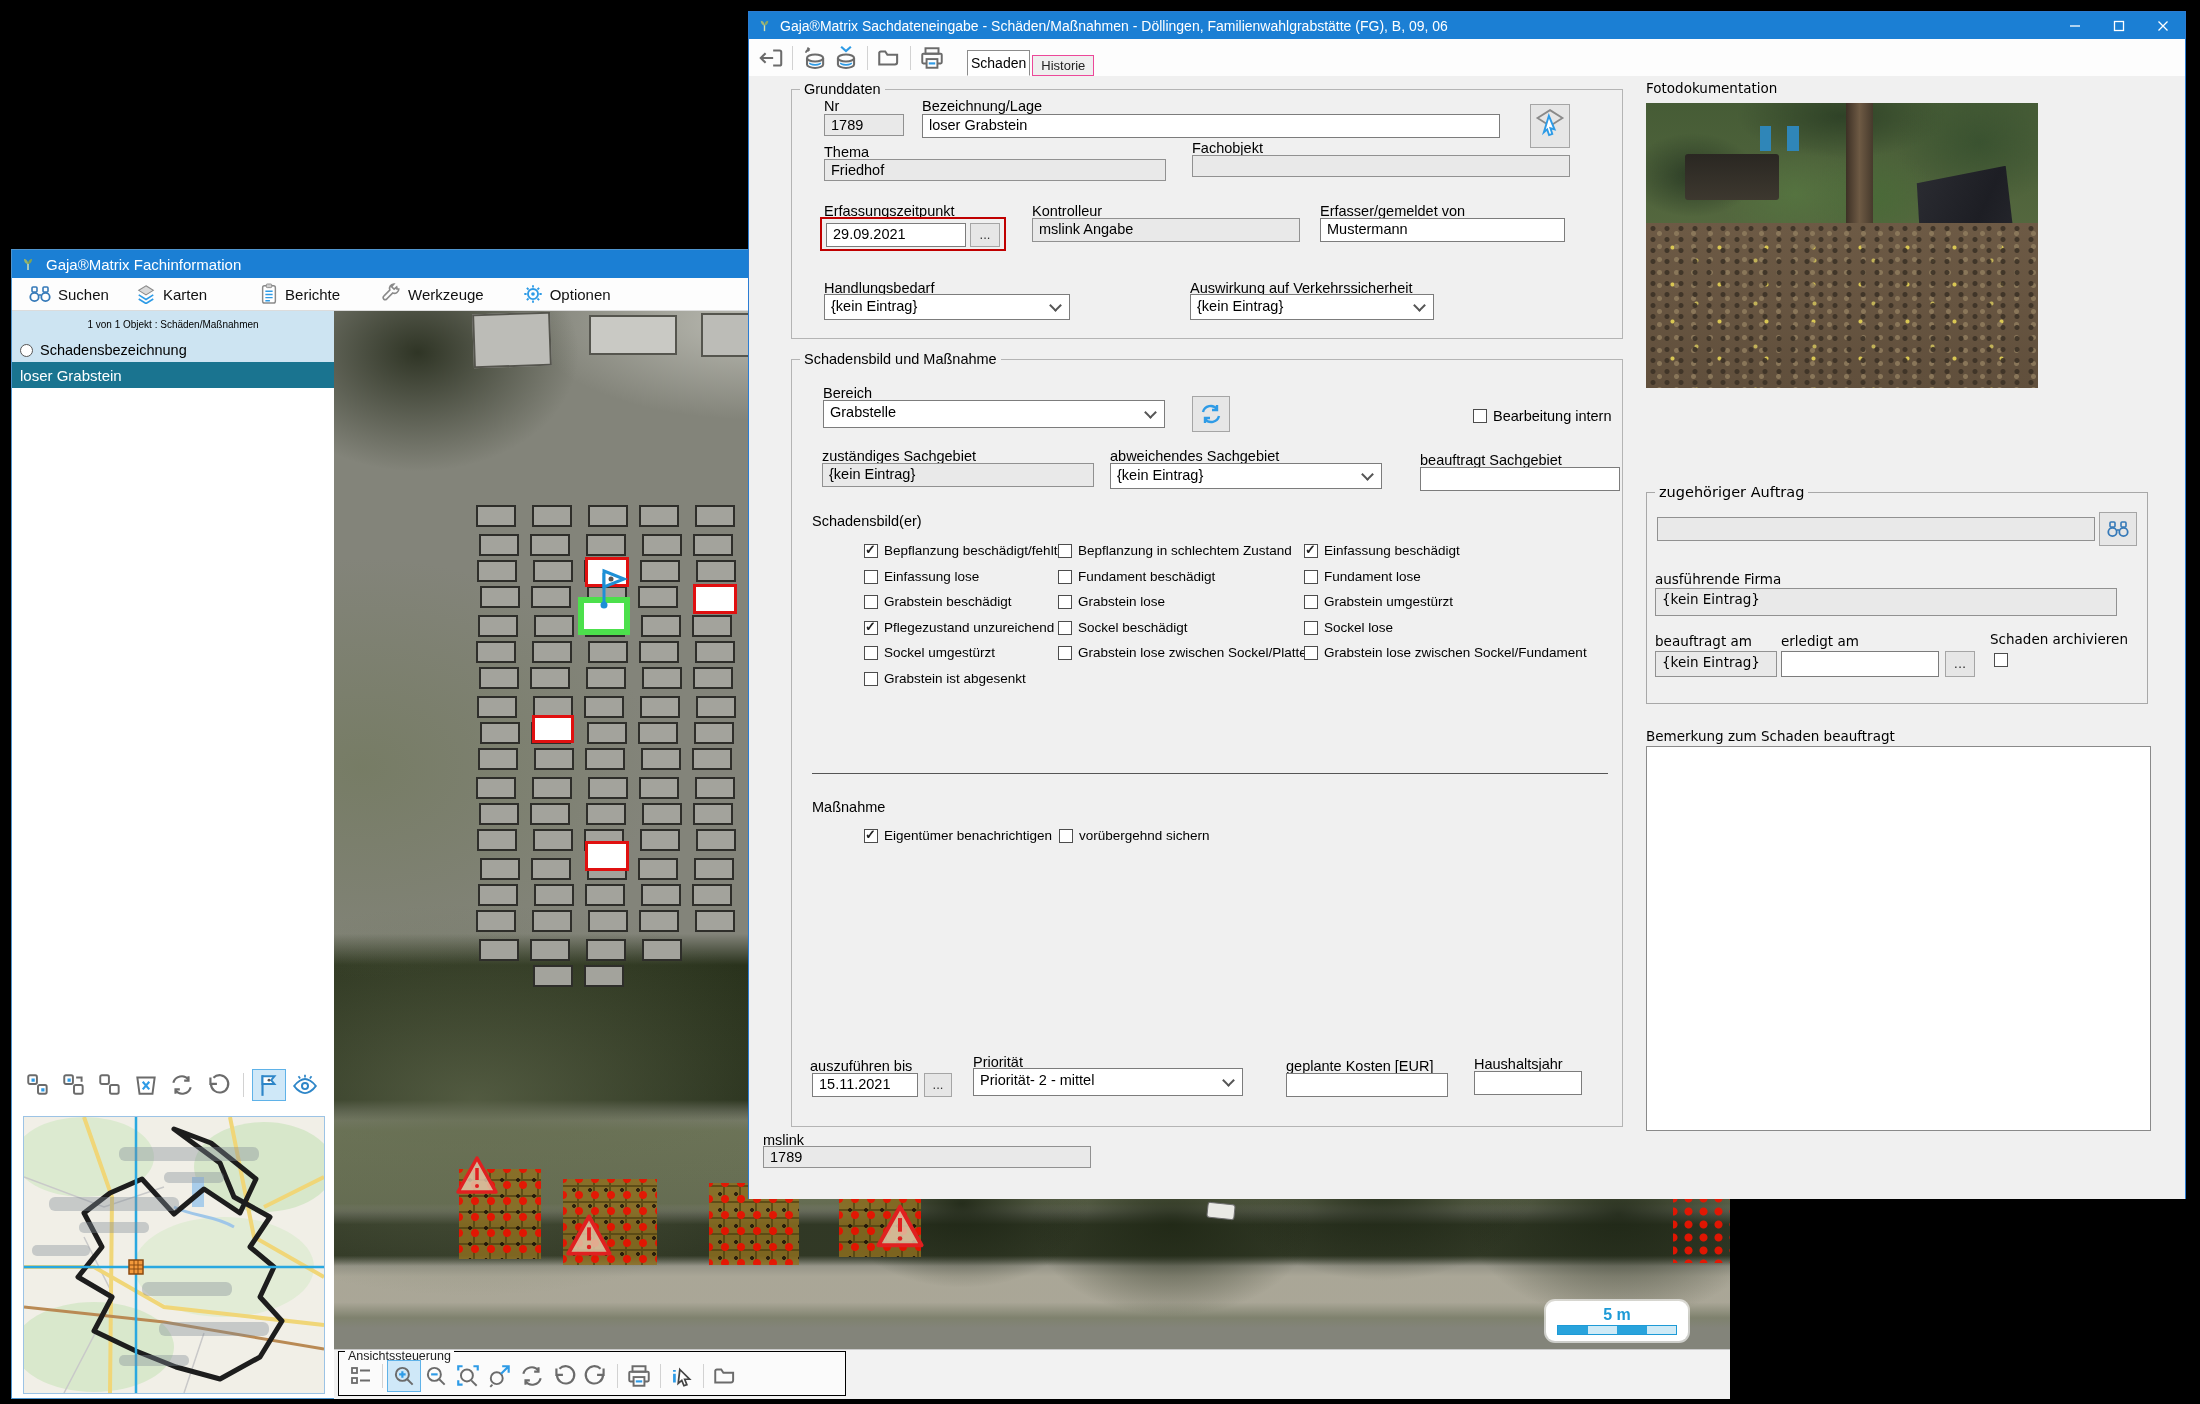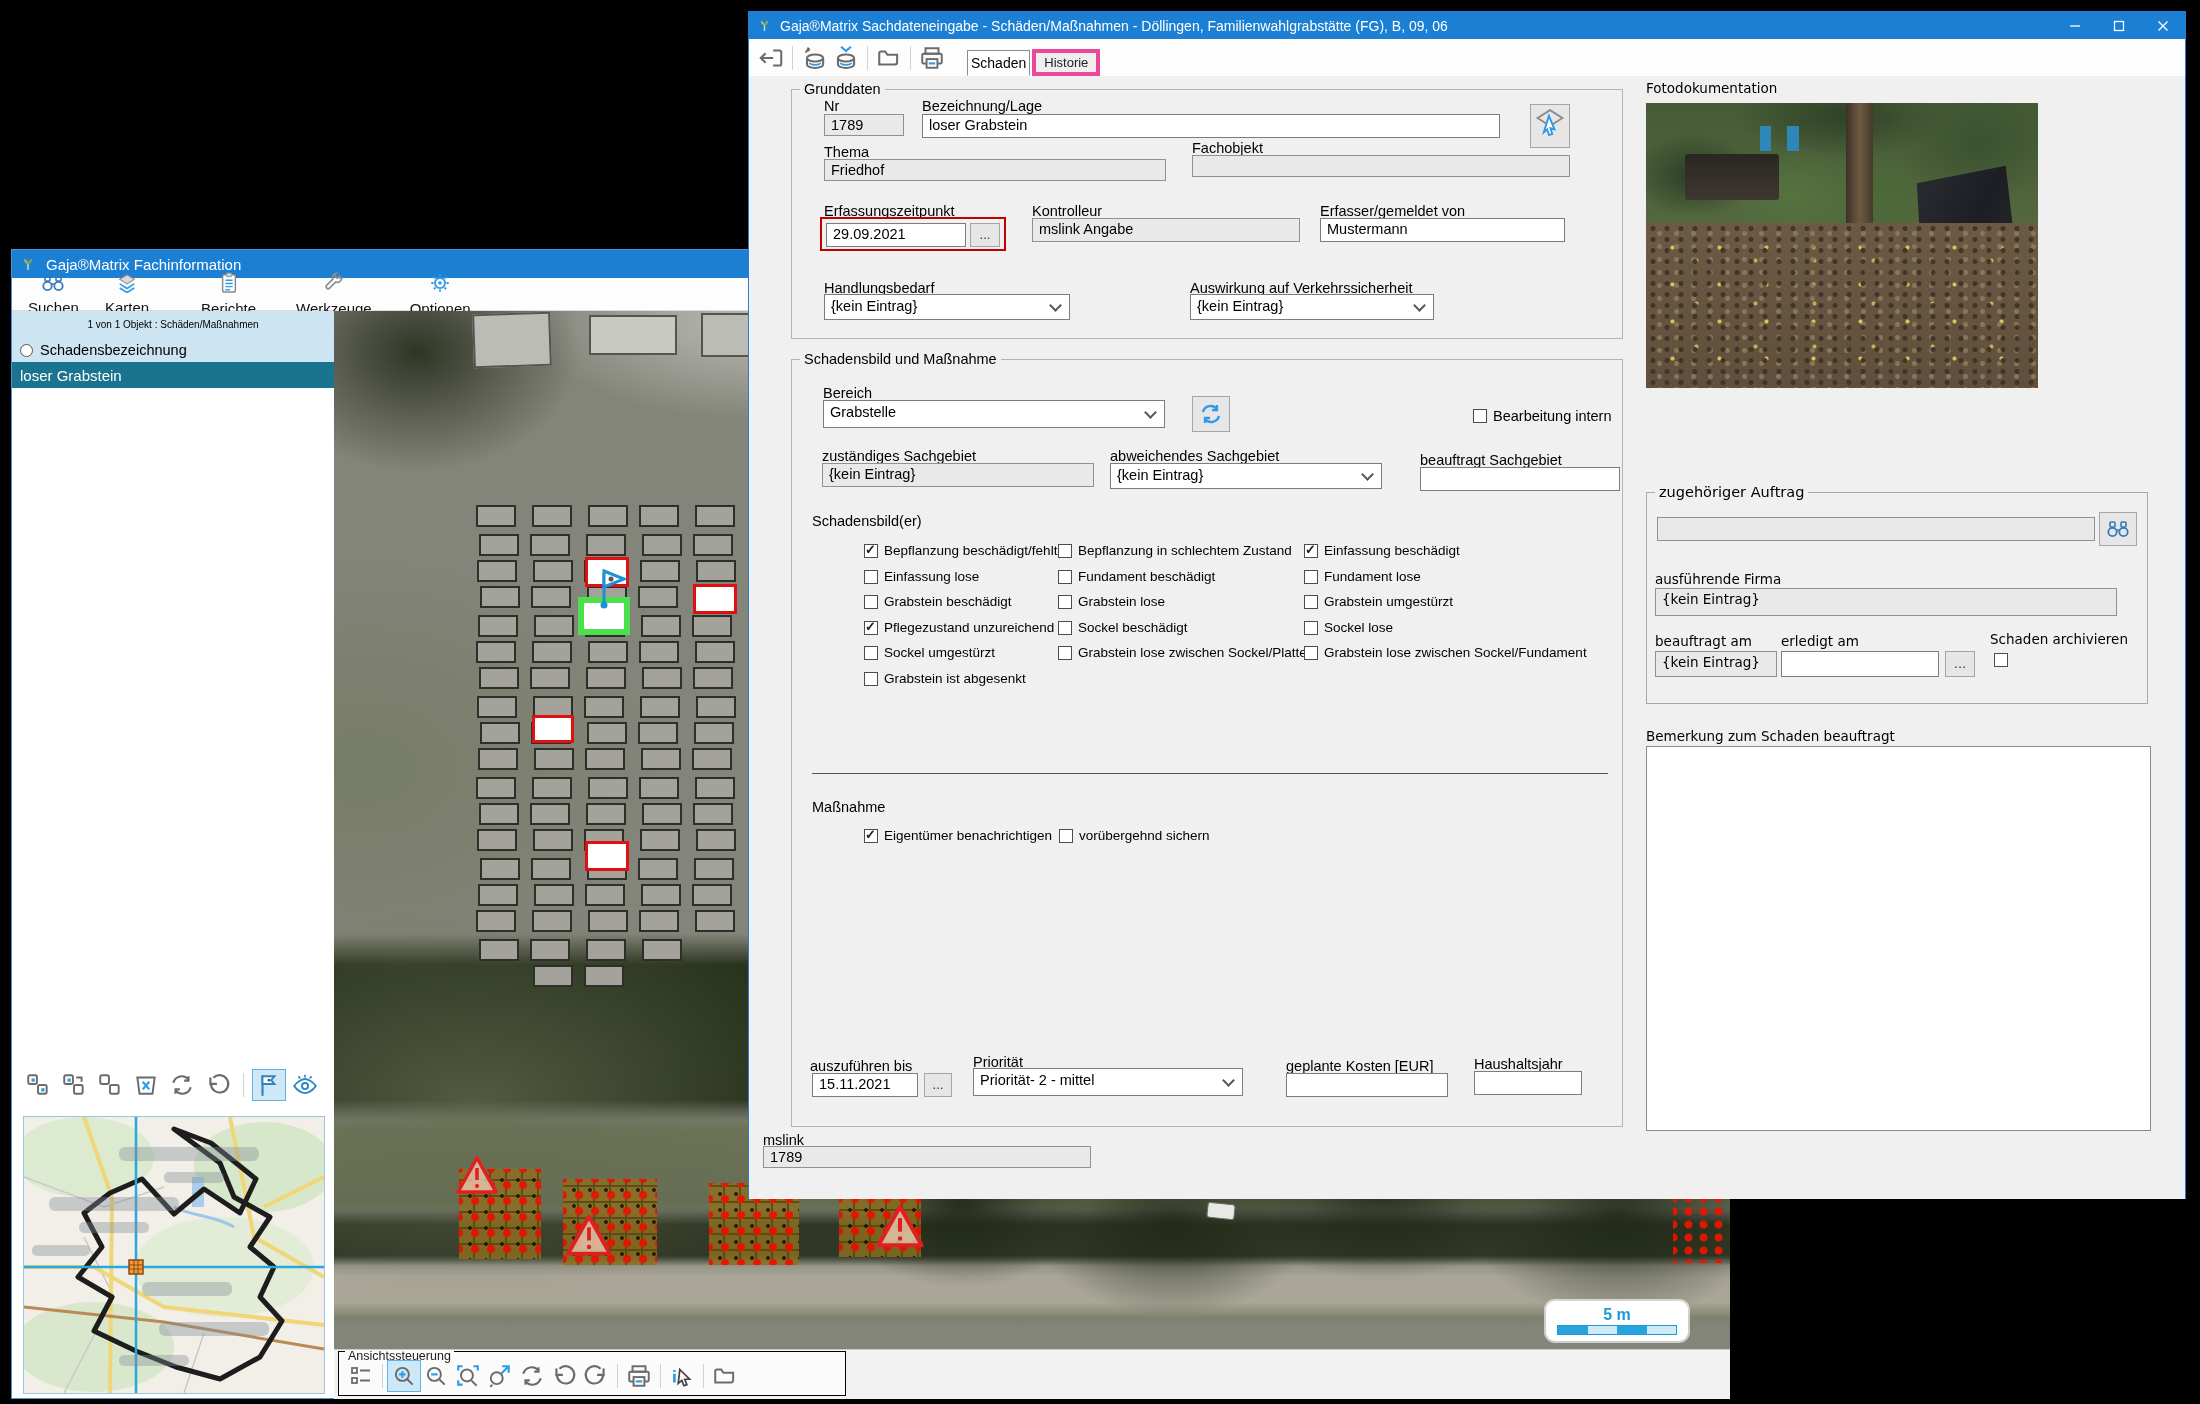--- a/index.html
+++ b/index.html
@@ -25,21 +25,21 @@
   .sep{width:1px;height:24px;background:#d2d2d2;margin:0 5px;flex:0 0 auto;}
   .ticon{display:flex;align-items:center;justify-content:center;width:32px;height:30px;flex:0 0 auto;}
 
   
   #appwin{position:absolute;left:11px;top:249px;width:1718px;height:1150px;background:#fff;
           border:1px solid #4f94cd;box-sizing:border-box;z-index:1;}
   .lw-titlebar{position:absolute;left:0;top:0;width:100%;height:28px;background:#1b7fd4;display:flex;align-items:center;}
   .lw-title{color:#fff;font-size:15px;margin-left:10px;white-space:nowrap;}
   .lw-menubar{position:absolute;left:0;top:28px;width:100%;height:33px;background:#fdfdfd;border-bottom:1px solid #dcdcdc;
           display:flex;align-items:center;gap:10px;padding-left:8px;box-sizing:border-box;}
-  .menu-item{display:flex;align-items:center;gap:6px;font-size:15px;color:#111;padding:3px 8px;flex-direction:column;}
+  .menu-item{display:flex;align-items:center;gap:6px;font-size:15px;color:#111;padding:3px 8px;}
   .sidebar{position:absolute;left:0;top:61px;width:322px;height:1087px;background:#fff;}
   .sb-header{height:27px;background:#cde4f2;font-size:10px;display:flex;align-items:center;justify-content:center;}
   .sb-radio{height:24px;background:#cde4f2;font-size:14.5px;display:flex;align-items:center;gap:7px;padding-left:8px;}
   .radio{width:13px;height:13px;border:1px solid #555;border-radius:50%;background:#fff;box-sizing:border-box;}
   .sb-selected{height:26px;background:#1a7490;color:#fff;font-size:15px;display:flex;align-items:center;padding-left:8px;}
 
   
   .aerial{position:absolute;left:322px;top:61px;width:1396px;height:1038px;overflow:hidden;background-color:#83847a;
     background-image:
       radial-gradient(230px 170px at 6% 4%, rgba(38,44,28,.9), rgba(38,44,28,0) 70%),
@@ -86,21 +86,21 @@
   
   #dlg{position:absolute;left:748px;top:11px;width:1438px;height:1188px;background:#f0f0f0;
        border:1px solid #2b7cd3;box-sizing:border-box;z-index:10;}
   .dlg-titlebar{position:absolute;left:0;top:0;width:100%;height:27px;background:#1b7fd4;display:flex;align-items:center;}
   .dlg-title{color:#fff;font-size:14px;margin-left:8px;white-space:nowrap;}
   .winbtns{position:absolute;right:0;top:0;height:27px;display:flex;}
   .winbtn{width:44px;height:27px;display:flex;align-items:center;justify-content:center;}
   .dlg-toolbar{position:absolute;left:0;top:27px;width:100%;height:37px;background:#fdfdfd;display:flex;align-items:center;padding-left:6px;box-sizing:border-box;}
   .tabs{position:absolute;left:218px;top:38px;height:26px;display:flex;align-items:flex-end;}
   .tab-active{background:#fff;border:1px solid #8c8c8c;border-bottom:1px solid #fff;font-size:14px;padding:4px 3px;position:relative;z-index:2;}
-  .tab{background:#efefef;border:4px solid #ec4899;font-size:13px;padding:2px 8px;margin-left:2px;color:#222;}
+  .tab{background:#efefef;border:1px solid #ec4899;font-size:13px;padding:2px 8px;margin-left:2px;color:#222;}
   .dlg-content{position:absolute;left:0;top:64px;width:100%;height:1123px;background:#f0f0f0;}
   .grp .legend{background:#f0f0f0;}
   .redwrap{position:absolute;border:2px solid #c00000;box-sizing:border-box;}
   .photo{position:absolute;overflow:hidden;background:
       linear-gradient(to bottom, #55683f 0%, #48603a 18%, #5d7345 32%, #6d5c46 42%, #6f5b45 100%);}
   .rightfont{font-family:"DejaVu Sans",sans-serif;font-size:13.5px;}
   .bigtext{position:absolute;box-sizing:border-box;background:#fff;border:1px solid #8a8a8a;}
 </style>
 </head>
 <body>

